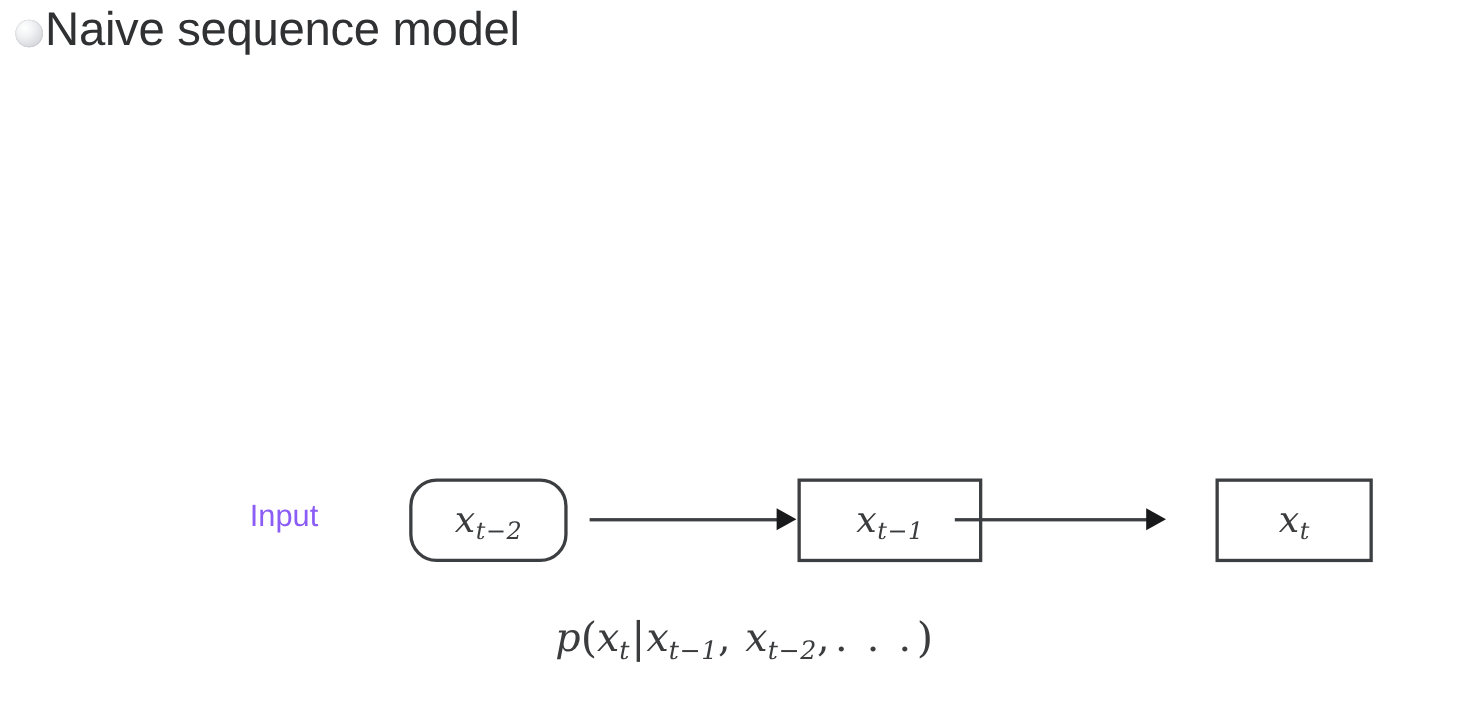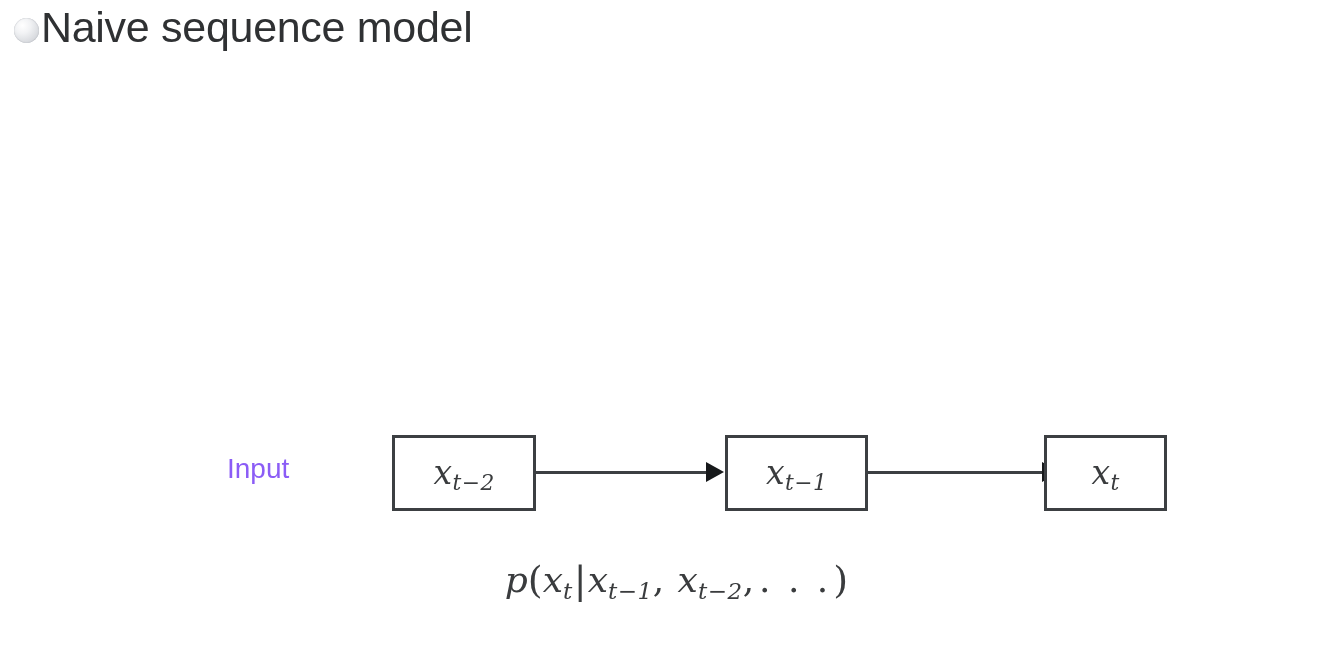--- a/index.html
+++ b/index.html
@@ -67,23 +67,23 @@
     position: absolute;
     top: 435px;
     height: 76px;
     background: #ffffff;
     border: 3px solid #3c3f42;
     box-sizing: border-box;
     display: flex;
     align-items: center;
     justify-content: center;
   }
-  #node-1 { left: 392px; width: 144px; }
-  #node-2 { left: 725px; width: 143px; }
-  #node-3 { left: 1044px; width: 123px; }
+  #node-1 { left: 372px; width: 144px; border-radius: 25px; }
+  #node-2 { left: 725px; width: 168px; }
+  #node-3 { left: 1105px; width: 143px; }
 
   
   .math {
     font-family: "DejaVu Serif", "Liberation Serif", serif;
     color: #3a3c3e;
     white-space: nowrap;
   }
   .mi {
     font-style: italic;
   }

